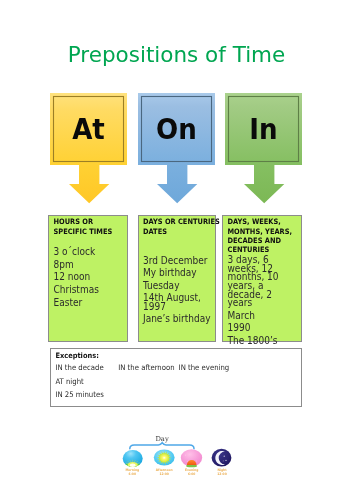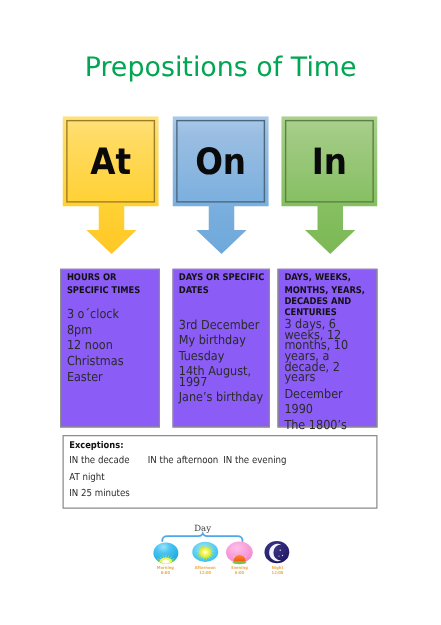--- a/index.html
+++ b/index.html
@@ -22,21 +22,21 @@
   .arrowblk svg { display:block; }
   .arrowlabel {
     position:absolute; left:0; top:0; width:77px; height:72px;
     display:flex; align-items:center; justify-content:center;
     font-family:"DejaVu Sans Condensed","DejaVu Sans",sans-serif;
     font-size:29px; font-weight:bold; color:#0a0a0a; line-height:1;
   }
 
   
   .infobox {
-    position:absolute; background:#8b5cf6;
+    position:absolute; background:#bef264;
     border:1px solid #8c8c8c;
     box-sizing:border-box;
     font-family:"DejaVu Sans Condensed","DejaVu Sans",sans-serif;
   }
   .infohead {
     position:absolute; left:4.5px; top:1.2px; right:3px;
     font-weight:bold; font-size:7.4px; line-height:9.4px;
     color:#111111;
   }
   .infohead div { white-space:nowrap; }
@@ -116,57 +116,57 @@
       <li>3 o´clock</li>
       <li>8pm</li>
       <li>12 noon</li>
       <li>Christmas</li>
       <li>Easter</li>
     </ul>
   </div>
 
   <div class="infobox" style="left:137.5px; top:215px; width:78.5px; height:126.5px;">
     <div class="infohead">
-      <div>DAYS OR SPECIFIC</div>
+      <div>DAYS OR CENTURIES</div>
       <div>DATES</div>
     </div>
     <ul class="infolist" style="top:40.5px;">
       <li>3rd December</li>
       <li>My birthday</li>
       <li>Tuesday</li>
       <li>14th August, 1997</li>
       <li>Jane’s birthday</li>
     </ul>
   </div>
 
   <div class="infobox" style="left:222px; top:215px; width:79.5px; height:126.5px;">
     <div class="infohead">
       <div>DAYS, WEEKS,</div>
       <div>MONTHS, YEARS,</div>
       <div>DECADES AND</div>
       <div>CENTURIES</div>
     </div>
     <ul class="infolist" style="top:40.2px;">
       <li>3 days, 6 weeks, 12 months, 10 years, a decade, 2 years</li>
-      <li>December</li>
+      <li>March</li>
       <li>1990</li>
       <li>The 1800’s</li>
     </ul>
   </div>
 
   <div class="excbox" style="left:50px; top:348px; width:251.5px; height:58.5px;">
     <div class="exchead">Exceptions:</div>
     <div class="excline" style="left:4.4px; top:14.3px;">IN the decade</div>
     <div class="excline" style="left:67.2px; top:14.3px;">IN the afternoon</div>
     <div class="excline" style="left:127.6px; top:14.3px;">IN the evening</div>
     <div class="excline" style="left:4.4px; top:27.8px;">AT night</div>
     <div class="excline" style="left:4.4px; top:40.6px;">IN 25 minutes</div>
   </div>
 
-  <div class="daycycle" style="left:105px; top:416px; width:140px; height:56px;text-align:center;">
+  <div class="daycycle" style="left:105px; top:432px; width:140px; height:56px;text-align:center;">
     <svg width="140" height="56" viewBox="0 0 140 56">
       <defs>
         <radialGradient id="skyMorn" cx="0.40" cy="0.22" r="0.88">
           <stop offset="0" stop-color="#9BE3FB"></stop>
           <stop offset="0.30" stop-color="#4FC6F2"></stop>
           <stop offset="0.75" stop-color="#23AEE4"></stop>
           <stop offset="1" stop-color="#1BA1DA"></stop>
         </radialGradient>
         <radialGradient id="skyAft" cx="0.45" cy="0.35" r="0.8">
           <stop offset="0" stop-color="#A6E6FB"></stop>

